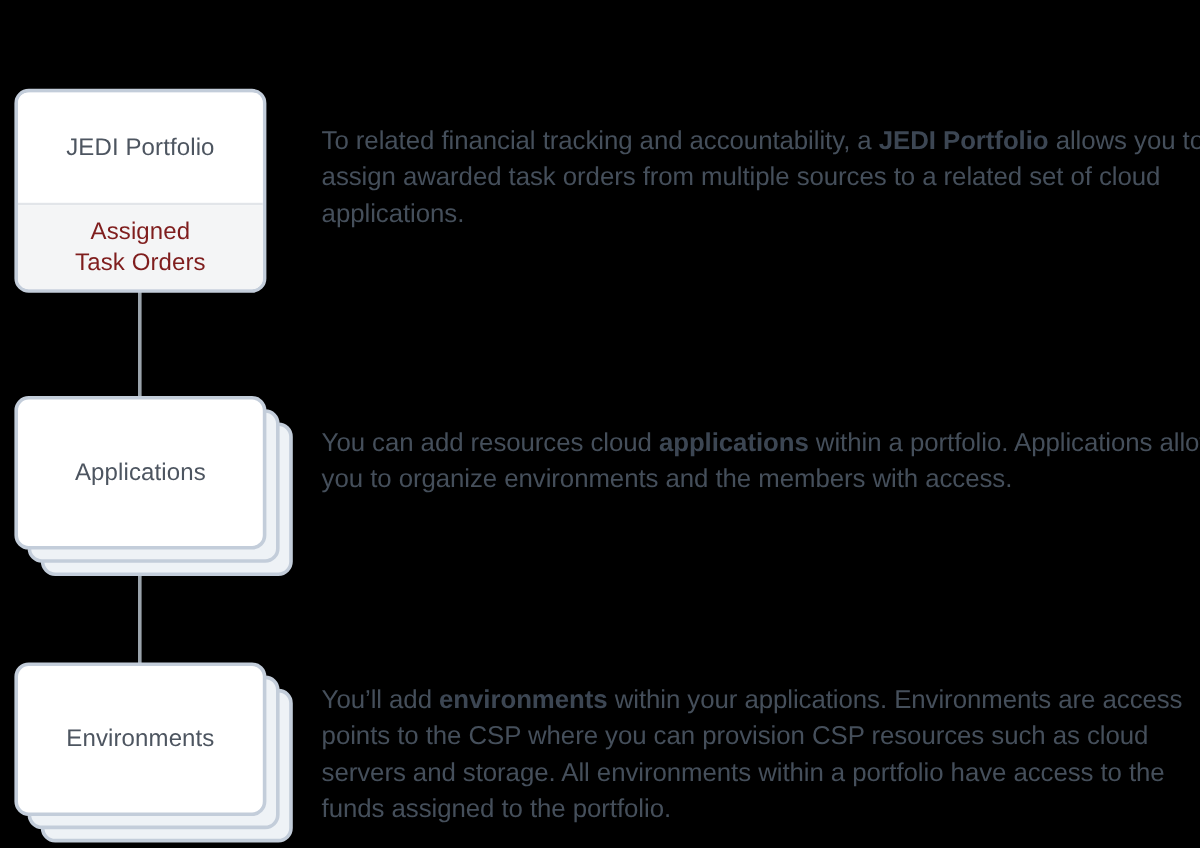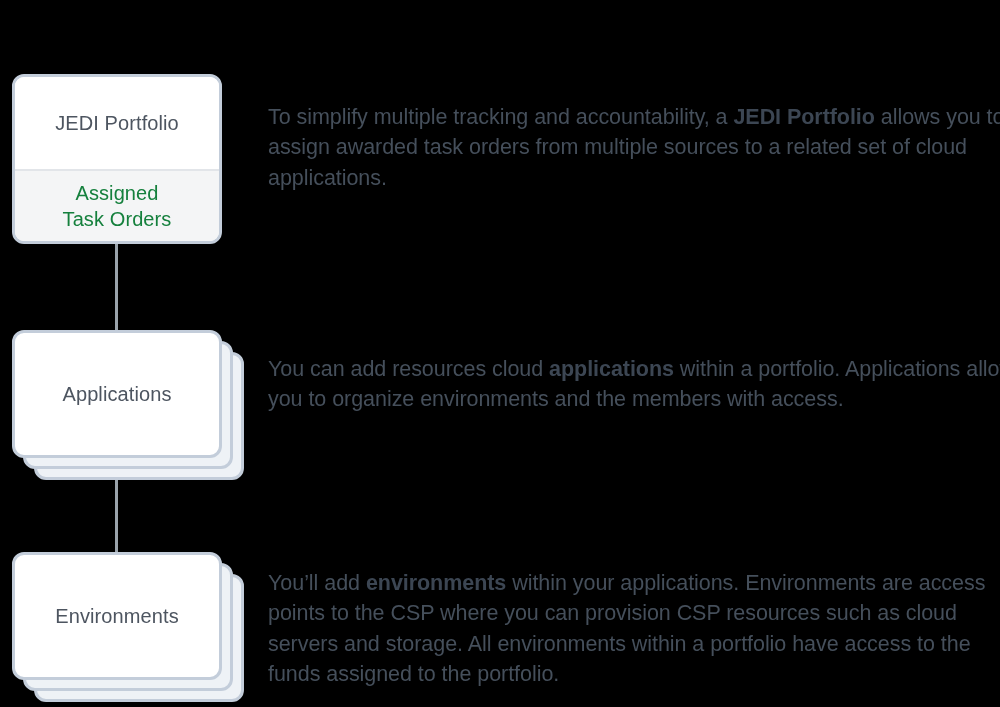--- a/index.html
+++ b/index.html
@@ -135,21 +135,21 @@
 
   <div class="connector connector-1" style="background: rgb(154, 163, 171);"></div>
   <div class="connector connector-2" style="background: rgb(154, 163, 171);"></div>
 
   <div class="node-portfolio" style="border-color: rgb(195, 205, 218);">
     <div class="portfolio-top">
       <span class="node-label" style="color: rgb(77, 85, 96);">JEDI Portfolio</span>
     </div>
     <div class="portfolio-divider" style="background: rgb(226, 229, 233);"></div>
     <div class="portfolio-bottom" style="background: rgb(244, 245, 246);">
-      <span class="node-label" style="color: #15803d;">
+      <span class="node-label" style="color: #7f1d1d;">
         <span>Assigned</span><br>
         <span>Task Orders</span>
       </span>
     </div>
   </div>
 
   <div class="stack stack-applications">
     <div class="card-ghost layer-3" style="border-color: rgb(195, 205, 218); background: rgb(238, 242, 246);"></div>
     <div class="card-ghost layer-2" style="border-color: rgb(195, 205, 218); background: rgb(238, 242, 246);"></div>
     <div class="card-face layer-1" style="border-color: rgb(195, 205, 218);">
@@ -158,19 +158,19 @@
   </div>
 
   <div class="stack stack-environments">
     <div class="card-ghost layer-3" style="border-color: rgb(195, 205, 218); background: rgb(238, 242, 246);"></div>
     <div class="card-ghost layer-2" style="border-color: rgb(195, 205, 218); background: rgb(238, 242, 246);"></div>
     <div class="card-face layer-1" style="border-color: rgb(195, 205, 218);">
       <span class="node-label" style="color: rgb(77, 85, 96);">Environments</span>
     </div>
   </div>
 
-  <p class="desc desc-1" style="color: rgb(69, 79, 91);"><span>To simplify multiple tracking and accountability, a </span><b style="color: rgb(60, 70, 83);">JEDI Portfolio</b><span> allows you to assign awarded task orders from multiple sources to a related set of cloud applications.</span></p>
+  <p class="desc desc-1" style="color: rgb(69, 79, 91);"><span>To related financial tracking and accountability, a </span><b style="color: rgb(60, 70, 83);">JEDI Portfolio</b><span> allows you to assign awarded task orders from multiple sources to a related set of cloud applications.</span></p>
 
   <p class="desc desc-2" style="color: rgb(69, 79, 91);"><span>You can add resources cloud </span><b style="color: rgb(60, 70, 83);">applications</b><span> within a portfolio. Applications allow you to organize environments and the members with access.</span></p>
 
   <p class="desc desc-3" style="color: rgb(69, 79, 91);"><span>You’ll add </span><b style="color: rgb(60, 70, 83);">environments</b><span> within your applications. Environments are access points to the CSP where you can provision CSP resources such as cloud servers and storage. All environments within a portfolio have access to the funds assigned to the portfolio.</span></p>
 
 </div>
 
 </body></html>

